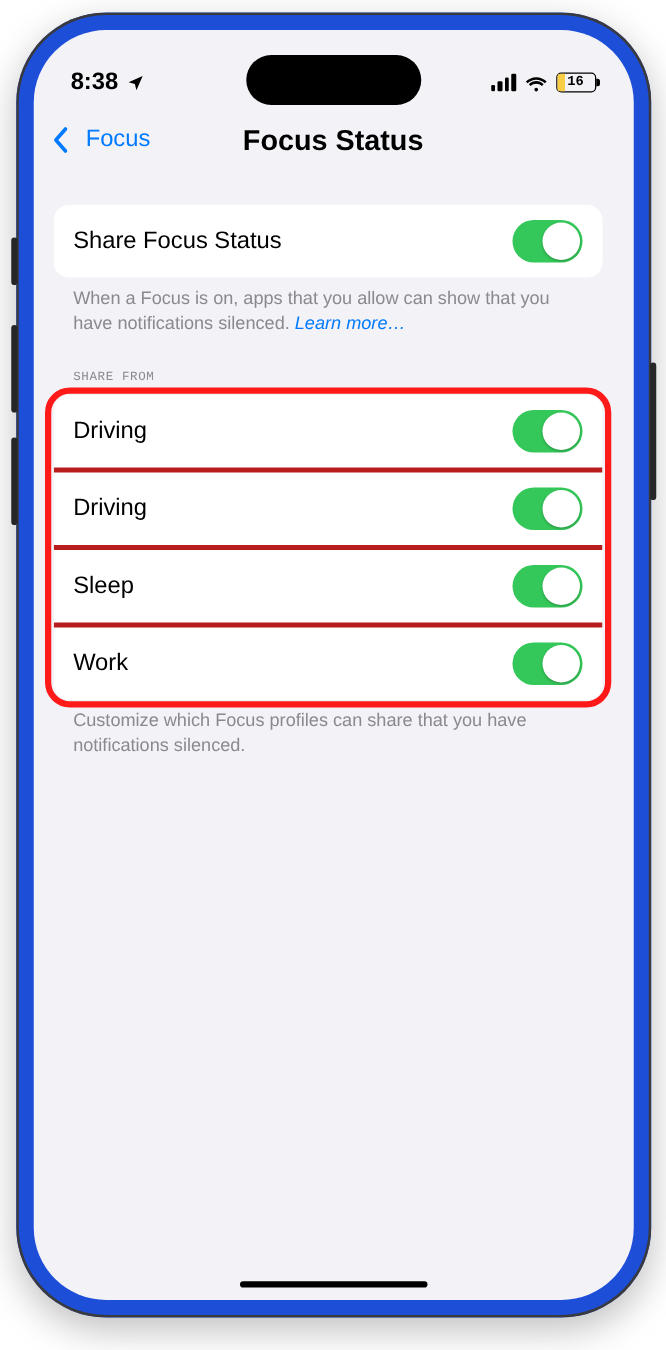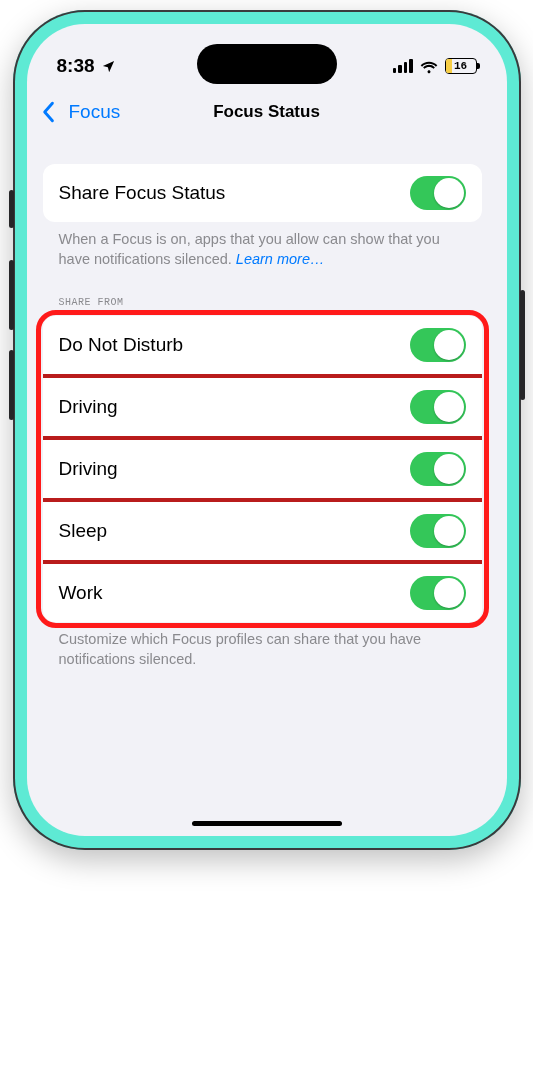--- a/index.html
+++ b/index.html
@@ -3,22 +3,22 @@
 <meta charset="utf-8">
 <style>
   * { box-sizing: border-box; margin: 0; padding: 0; }
   html, body { width: 533px; height: 1080px; background: #fff; font-family: -apple-system, "Helvetica Neue", Arial, sans-serif; }
   .stage {
     width: 533px; height: 1080px; background: #fff;
     display: flex; align-items: flex-start; justify-content: center;
     padding-top: 10px;
   }
   .phone {
-    width: 508px; height: 840px;
-    background: #5eead4;
+    width: 508px; height: 1044px;
+    background: #1d4ed8;
     border-radius: 72px;
     padding: 14px;
     position: relative;
     box-shadow: 0 0 0 2px #3a3a3c inset, 0 10px 30px rgba(0,0,0,.25);
   }
   
   .btn-side { position: absolute; background: #262628; border-radius: 3px; }
   .btn-mute { left: -4px; top: 180px; width: 5px; height: 38px; }
   .btn-volup { left: -4px; top: 250px; width: 5px; height: 70px; }
   .btn-voldn { left: -4px; top: 340px; width: 5px; height: 70px; }
@@ -69,21 +69,21 @@
     position: relative; width:100%; text-align:center; font-size:11px; font-weight:600;
   }
 
   
   .navheader {
     height: 48px; display: grid; grid-template-columns: 1fr auto 1fr;
     align-items: center; padding: 0 14px;
   }
   .back { display: flex; align-items: center; gap: 14px; color: #007aff; font-size: 19px; }
   .chevron-left svg { display:block; }
-  .title { font-size: 17px; font-weight: 600; color:#000; text-align:left; }
+  .title { font-size: 23px; font-weight: 600; color:#000; text-align:left; }
 
   .content { padding: 28px 25px 0 16px; }
 
   .group { background: #fff; border-radius: 12px; overflow: hidden; }
   .row {
     min-height: 50px; padding: 12px 16px;
     display: flex; align-items: center; justify-content: space-between;
     font-size: 19px; color:#000;
   }
   .group .row + .row { border-top: 4px solid #b91c1c; }
@@ -190,26 +190,20 @@
         </div>
         <div class="footer">
           <span>When a Focus is on, apps that you allow can show that you have notifications silenced. </span><a href="#">Learn more…</a>
         </div>
 
         <div class="section-header">SHARE FROM</div>
 
         <div class="highlight-wrap">
           <div class="group">
             <div class="row">
-              <span>Do Not Disturb</span>
-              <div class="toggle">
-                  <div class="knob"></div>
-                </div>
-            </div>
-            <div class="row">
               <span>Driving</span>
               <div class="toggle">
                   <div class="knob"></div>
                 </div>
             </div>
             <div class="row">
               <span>Driving</span>
               <div class="toggle">
                   <div class="knob"></div>
                 </div>

